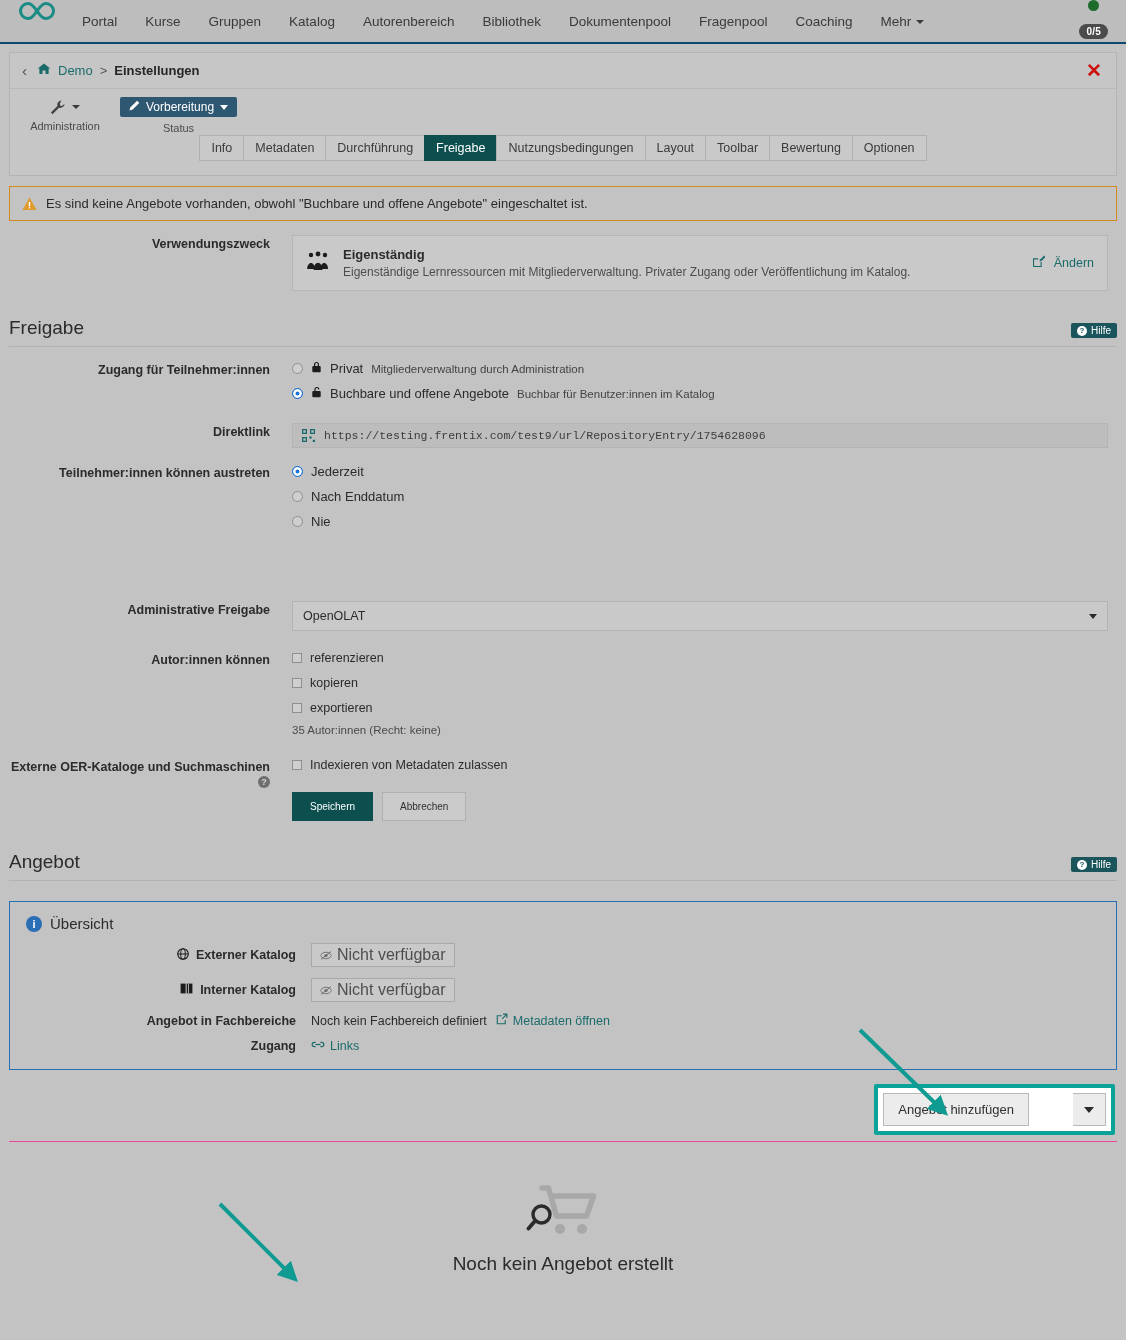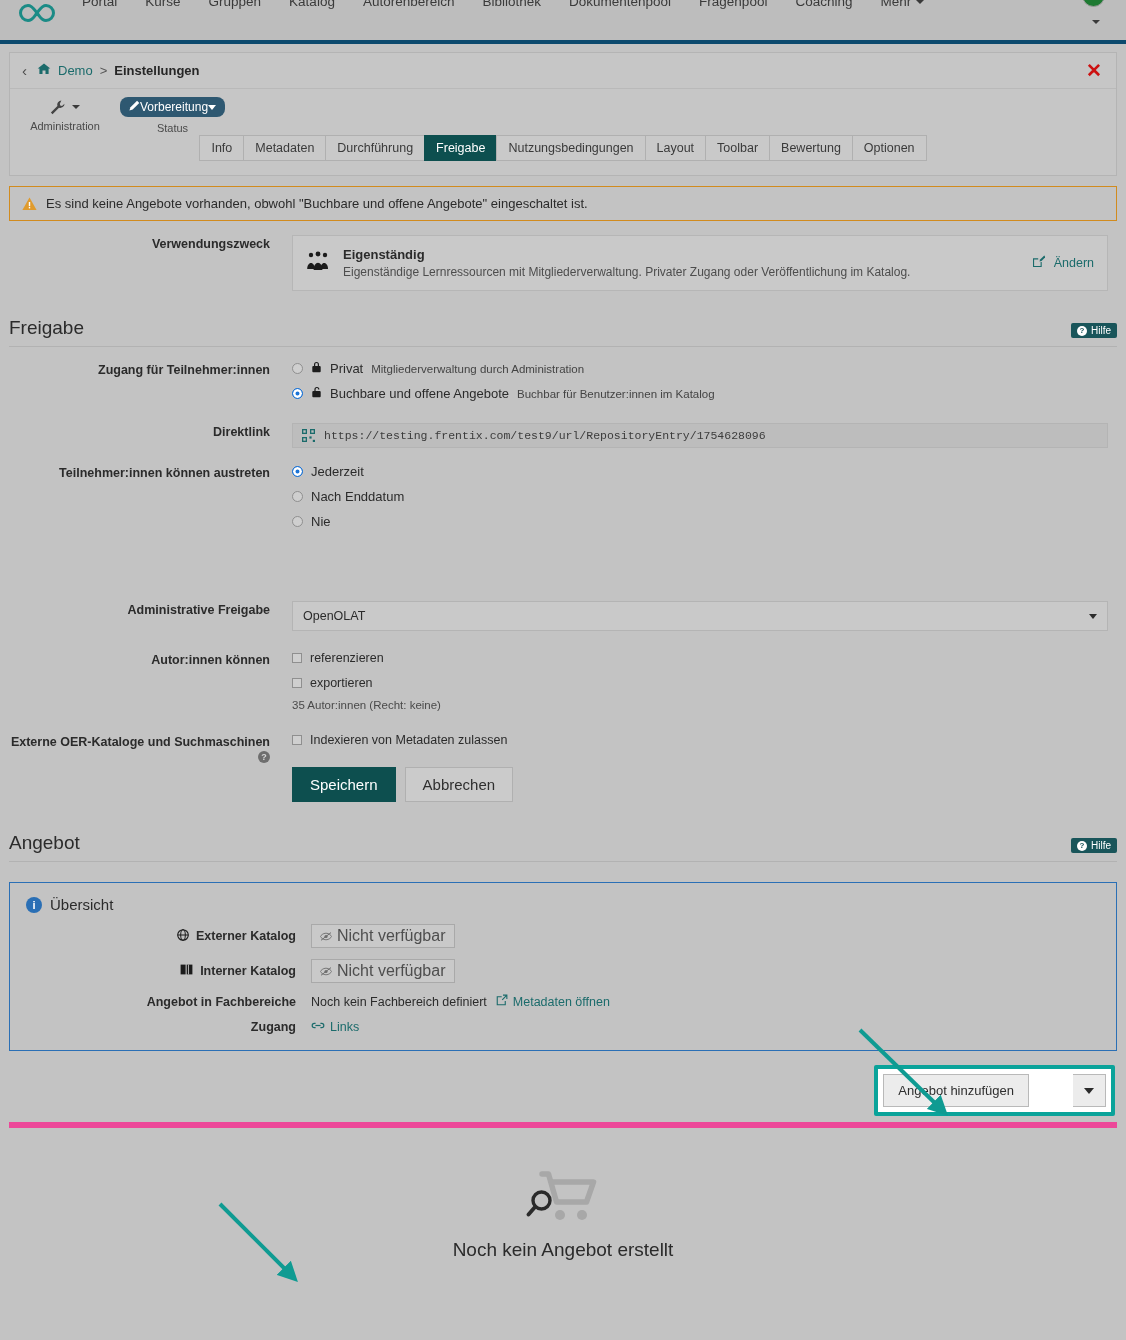--- a/index.html
+++ b/index.html
@@ -10,23 +10,23 @@
     font-family:"Liberation Sans", sans-serif;
     font-size:13px;
     color:#2b2b2b;
     overflow:hidden;
     position:relative;
   }
 
   
   .topnav{
     height:44px; background:#bdbdbd;
-    display:flex; align-items:flex-end;
-    border-bottom:4px solid #0c4a6e;
-    padding:16px 14px;
+    display:flex; align-items:flex-start;
+    border-bottom:2px solid #0c4a6e;
+    padding:0 14px;
   }
   .logo{ width:46px; display:flex; align-items:center; justify-content:center; }
   .logo svg{ display:block; }
   .navlinks{ display:flex; align-items:center; gap:0; margin-left:8px; }
   .navlinks a{
     color:#3a3a3a; text-decoration:none; font-size:13.5px;
     padding:0 14px; line-height:44px; white-space:nowrap;
   }
   .caret{ display:inline-block; width:0;height:0;
     border-left:4px solid transparent;border-right:4px solid transparent;
@@ -54,21 +54,21 @@
   .crumb .closeX{ margin-left:auto; color:#cc1111; font-size:19px; font-weight:bold; line-height:1;
      padding-right:4px; cursor:pointer;}
 
   .toolrow{ display:flex; align-items:flex-start; padding:8px 0 6px 0; min-height:52px; }
   .toolitem{ width:110px; text-align:center; }
   .toolitem .ic{ font-size:15px; color:#444; }
   .toolitem .lbl{ font-size:11px; color:#4a4a4a; margin-top:5px; }
   .statusitem{ text-align:center; }
   .statusbadge{
     background:#2e5871; color:#fff; font-size:12px; padding:3px 9px;
-    display:inline-flex; align-items:center; border-radius:8px;
+    display:inline-flex; align-items:center; gap:6px; border-radius:2px;
   }
   .statusbadge .dn{ width:0;height:0;border-left:4px solid transparent;
       border-right:4px solid transparent;border-top:5px solid #fff; }
   .statuslbl{ font-size:11px; color:#4a4a4a; margin-top:5px; }
 
   
   .tabsrow{ display:flex; justify-content:center; padding:0 0 0 0; margin-top:-6px; }
   .tabs{ display:flex; }
   .tab{
     border:1px solid #b0b0b0; border-right:none;
@@ -144,21 +144,21 @@
   .cbrow{ display:flex; align-items:center; gap:8px; margin-bottom:11px; font-size:12.5px;}
   .cbox{ width:10px;height:10px;border:1px solid #8f8f8f;background:#cfcfcf; flex:none;}
   .hint{ font-size:11.5px; color:#4a4a4a; margin-top:-2px;}
 
   .qmark{ display:inline-flex;align-items:center;justify-content:center;
     width:12px;height:12px;border-radius:50%;background:#6e6e6e;color:#d6d6d6;
     font-size:9px; font-weight:bold; margin-left:5px; vertical-align:middle;}
 
   .btnrow{ display:flex; gap:9px; margin-top:20px; }
   .btn{
-    padding:8px 17px; font-size:15px; border:1px solid #b0b0b0; background:#cbcbcb;
+    padding:8px 17px; font-size:10px; border:1px solid #b0b0b0; background:#cbcbcb;
     color:#2f2f2f; cursor:pointer;
   }
   .btn.primary{ background:#0d4f4f; border-color:#0d4f4f; color:#fff; }
 
   
   .infobox{
     border:1px solid #2a6fb5; background:#c3c3c3; margin-top:20px; padding:13px 16px 16px 16px;
   }
   .infohead{ display:flex; align-items:center; gap:8px; font-size:15px; color:#2b2b2b; }
   .iicon{ width:16px;height:16px;border-radius:50%;background:#2a6fb5;color:#fff;
@@ -179,21 +179,21 @@
     border:1px solid #b9b9b9; background:#ececec; padding:8px 14px; font-size:13px; color:#2f2f2f;
   }
   .splitbtn .drop{
     border:1px solid #b9b9b9; border-left:none; background:#ececec; padding:8px 11px;
     display:flex; align-items:center;
   }
   .splitbtn .drop .dn{ width:0;height:0;border-left:5px solid transparent;
      border-right:5px solid transparent;border-top:6px solid #2b2b2b;}
 
   .emptypanel{
-    border-top:6px solid #ec4899; margin-top:6px; padding:40px 0 0 0; text-align:center;
+    border-top:1px solid #ec4899; margin-top:6px; padding:40px 0 0 0; text-align:center;
   }
   .cartwrap{ display:flex; justify-content:center; }
   .emptytext{ font-size:19px; color:#2b2b2b; margin-top:12px; }
 
   .arrow{ position:absolute; pointer-events:none; }
 </style>
 </head>
 <body>
 
 <div class="topnav">
@@ -413,20 +413,24 @@
 
   <div class="frow" style="margin-top:20px;">
     <div class="flabel">Autor:innen können</div>
     <div class="fcontrol">
       <div class="cbrow">
         <span class="cbox"></span>
         <span>referenzieren</span>
       </div>
       <div class="cbrow">
         <span class="cbox"></span>
+        <span>kopieren</span>
+      </div>
+      <div class="cbrow">
+        <span class="cbox"></span>
         <span>exportieren</span>
       </div>
       <div class="hint">35 Autor:innen (Recht: keine)</div>
     </div>
   </div>
 
   <div class="frow" style="margin-top:22px;">
     <div class="flabel">
       <span>Externe OER-Kataloge und Suchmaschinen</span><span class="qmark">?</span>
     </div>

